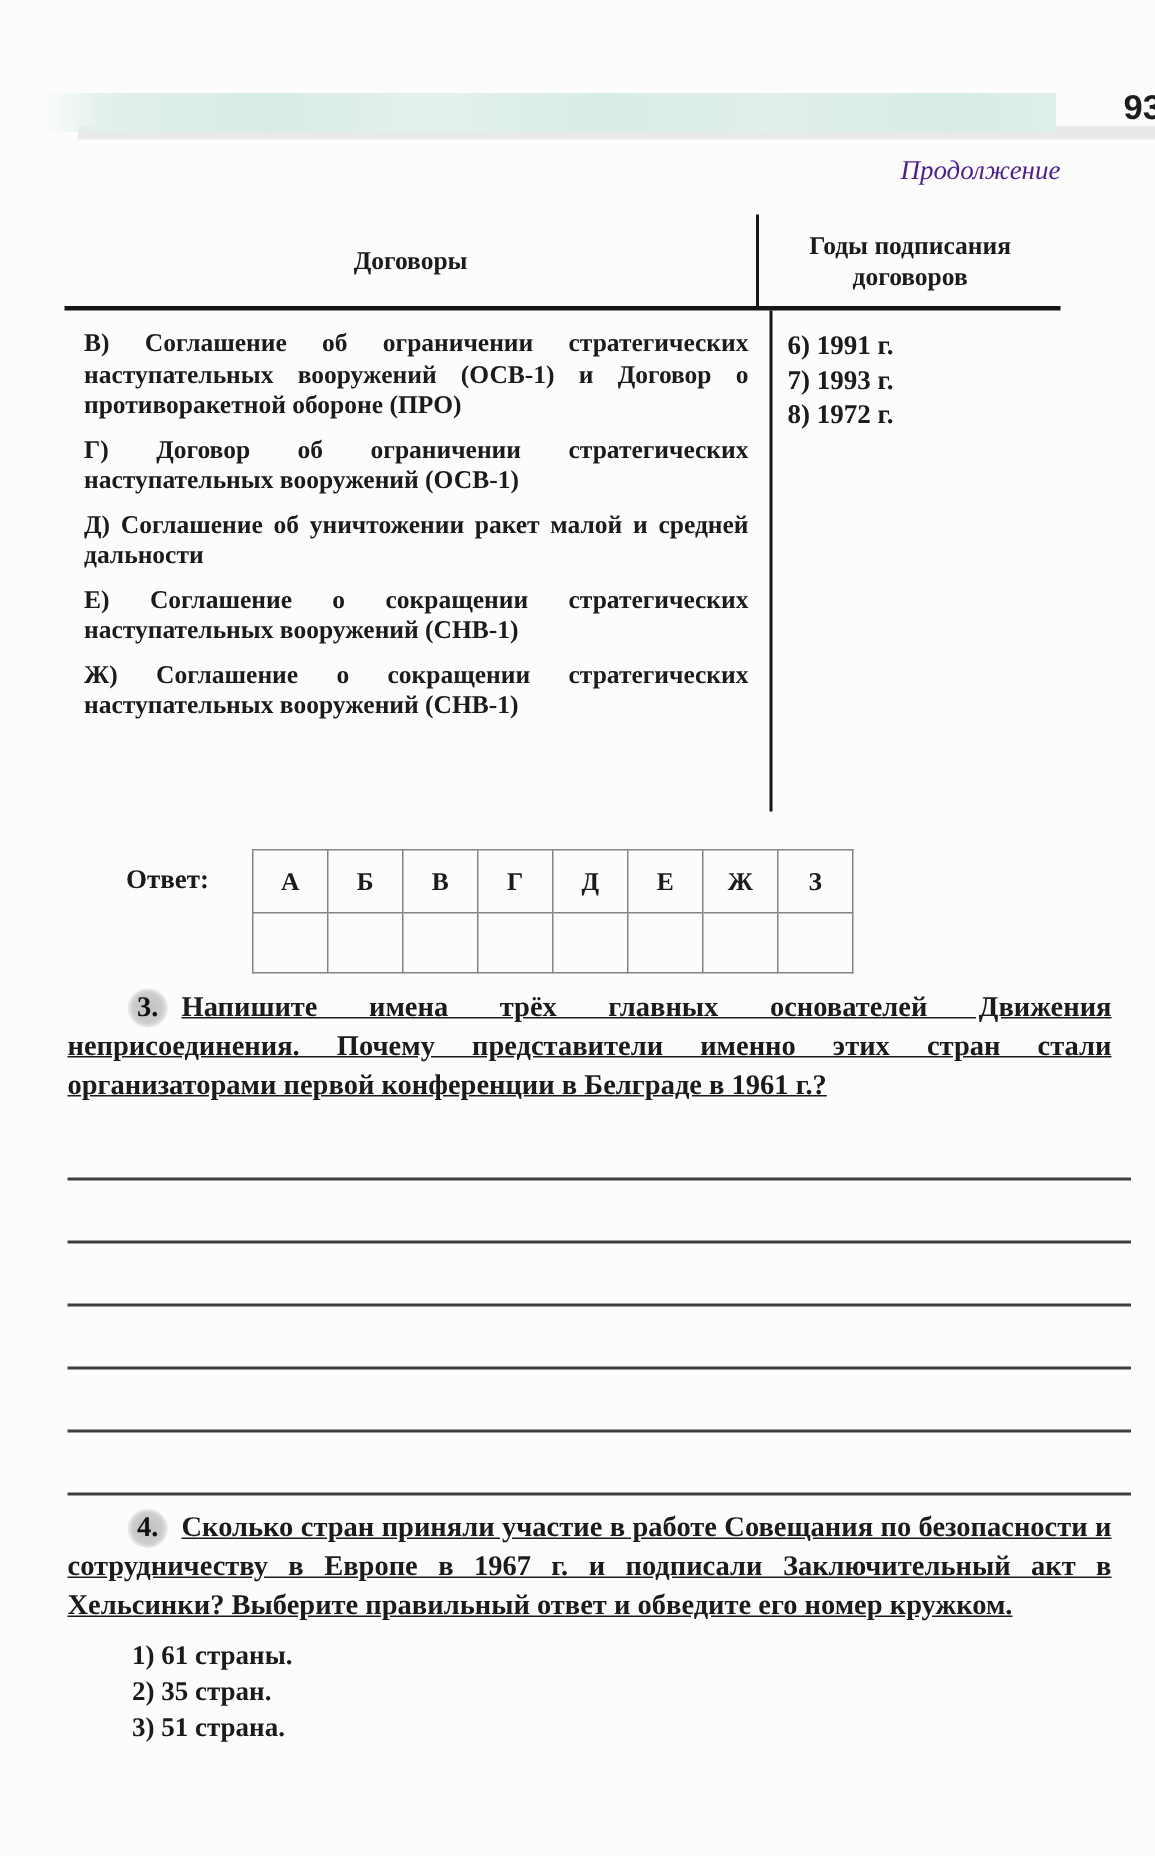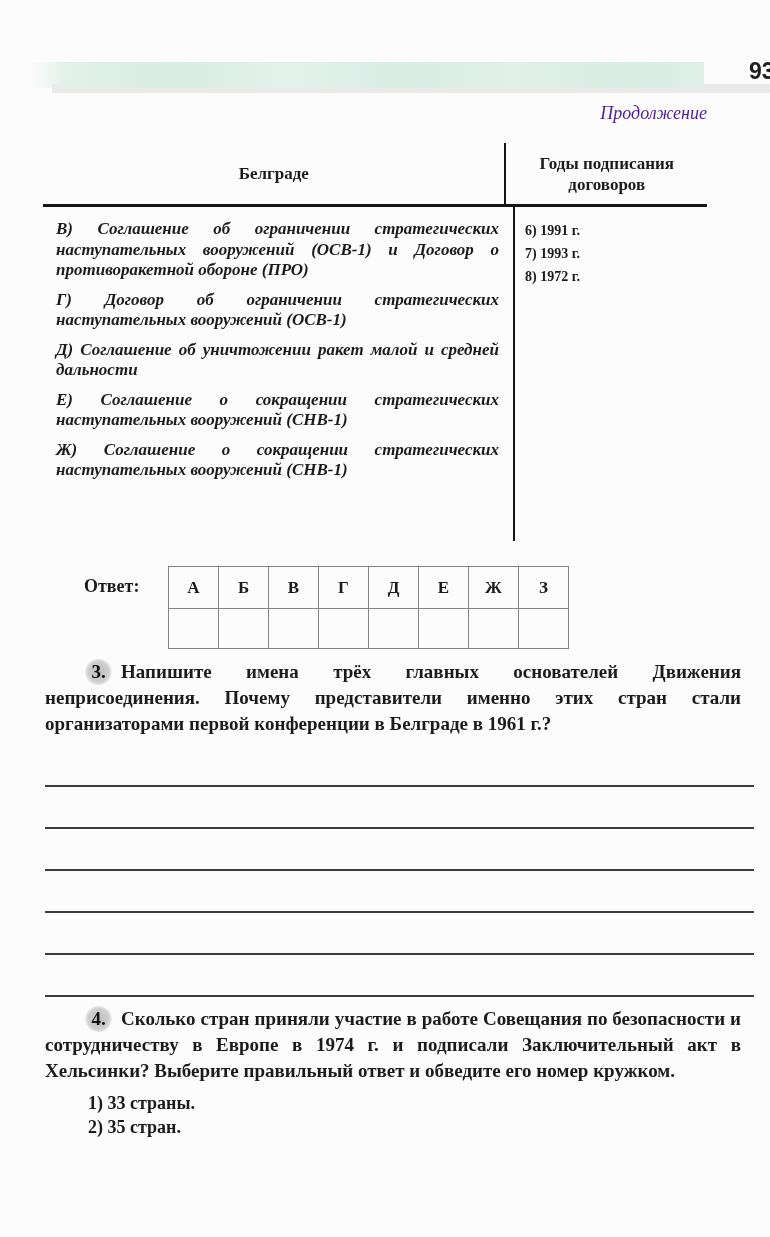--- a/index.html
+++ b/index.html
@@ -48,23 +48,23 @@
     font-weight:bold;font-size:17px;line-height:21px;padding:0 6px;
   }
   .t-body{display:flex;height:334px;}
   .t-body .td-left{width:470px;padding:12px 14px 0 13px;box-sizing:border-box;}
   .t-body .td-right{
     width:192px;border-left:2px solid #151515;
     padding:12px 0 0 10px;box-sizing:border-box;
   }
   .treaty{
     margin:0 0 9px 0;font-size:17px;line-height:20.5px;
-    font-weight:bold;text-align:justify;font-style:italic;
+    font-weight:bold;text-align:justify;
   }
-  .year{font-size:14px;line-height:23px;font-weight:bold;white-space:nowrap;}
+  .year{font-size:18px;line-height:23px;font-weight:bold;white-space:nowrap;}
 
   
   .answer-label{
     position:absolute;top:576px;left:84px;
     font-size:18px;font-weight:bold;
   }
   .answer-grid{
     position:absolute;top:566px;left:168px;
     border-collapse:collapse;
   }
@@ -77,21 +77,21 @@
   .answer-grid tr.blanks td{height:37px;}
 
   
   .question{
     position:absolute;left:45px;width:696px;
     font-size:19px;line-height:26px;font-weight:bold;
     text-align:justify;
   }
   .q3{top:659px;}
   .q4{top:1006px;}
-  .qtext{text-indent:40px;margin:0;}
+  .qtext{text-indent:40px;margin:0;text-decoration:underline;}
   .badge{
     display:inline-block;width:27px;height:26px;line-height:26px;
     margin-right:9px;text-align:center;
     border-radius:50%;
     background:radial-gradient(circle, #bfbfbf 0%, #cecece 55%, rgba(210,210,210,0) 78%);
     font-weight:bold;font-size:19px;color:#111;
     text-indent:0;
   }
   .options{margin:7px 0 0 43px;padding:0;list-style:none;text-align:left;}
   .options li{font-size:18px;line-height:24px;font-weight:bold;}
@@ -105,21 +105,21 @@
 
 <div class="page">
 
   <div class="gray-underband"></div>
   <div class="top-band"></div>
   <div class="page-number">93</div>
   <div class="continuation">Продолжение</div>
 
   <div class="treaty-table">
     <div class="t-head">
-      <div class="th-left">Белграде</div>
+      <div class="th-left">Договоры</div>
       <div class="th-right">Годы подписания договоров</div>
     </div>
     <div class="t-body">
       <div class="td-left" id="treaty-list">
           <p class="treaty">В) Соглашение об ограничении стратегических наступательных вооружений (ОСВ-1) и Договор о противоракетной обороне (ПРО)</p>
           <p class="treaty">Г) Договор об ограничении стратегических наступательных вооружений (ОСВ-1)</p>
           <p class="treaty">Д) Соглашение об уничтожении ракет малой и средней дальности</p>
           <p class="treaty">Е) Соглашение о сокращении стратегических наступательных вооружений (СНВ-1)</p>
           <p class="treaty">Ж) Соглашение о сокращении стратегических наступательных вооружений (СНВ-1)</p>
         </div>
@@ -164,20 +164,21 @@
   <div class="ruled-lines" id="answer-lines">
       <div class="ruled-line"></div>
       <div class="ruled-line"></div>
       <div class="ruled-line"></div>
       <div class="ruled-line"></div>
       <div class="ruled-line"></div>
       <div class="ruled-line"></div>
     </div>
 
   <div class="question q4">
-    <p class="qtext"><span class="badge">4.</span><span>Сколько стран приняли участие в работе Совещания по безопасности и сотрудничеству в Европе в 1974 г. и подписали Заключительный акт в Хельсинки? Выберите правильный ответ и обведите его номер кружком.</span></p>
+    <p class="qtext"><span class="badge">4.</span><span>Сколько стран приняли участие в работе Совещания по безопасности и сотрудничеству в Европе в 1967 г. и подписали Заключительный акт в Хельсинки? Выберите правильный ответ и обведите его номер кружком.</span></p>
     <ul class="options" id="q4-options">
-        <li>1) 33 страны.</li>
+        <li>1) 61 страны.</li>
         <li>2) 35 стран.</li>
+        <li>3) 51 страна.</li>
       </ul>
   </div>
 
 </div>
 
 </body></html>

